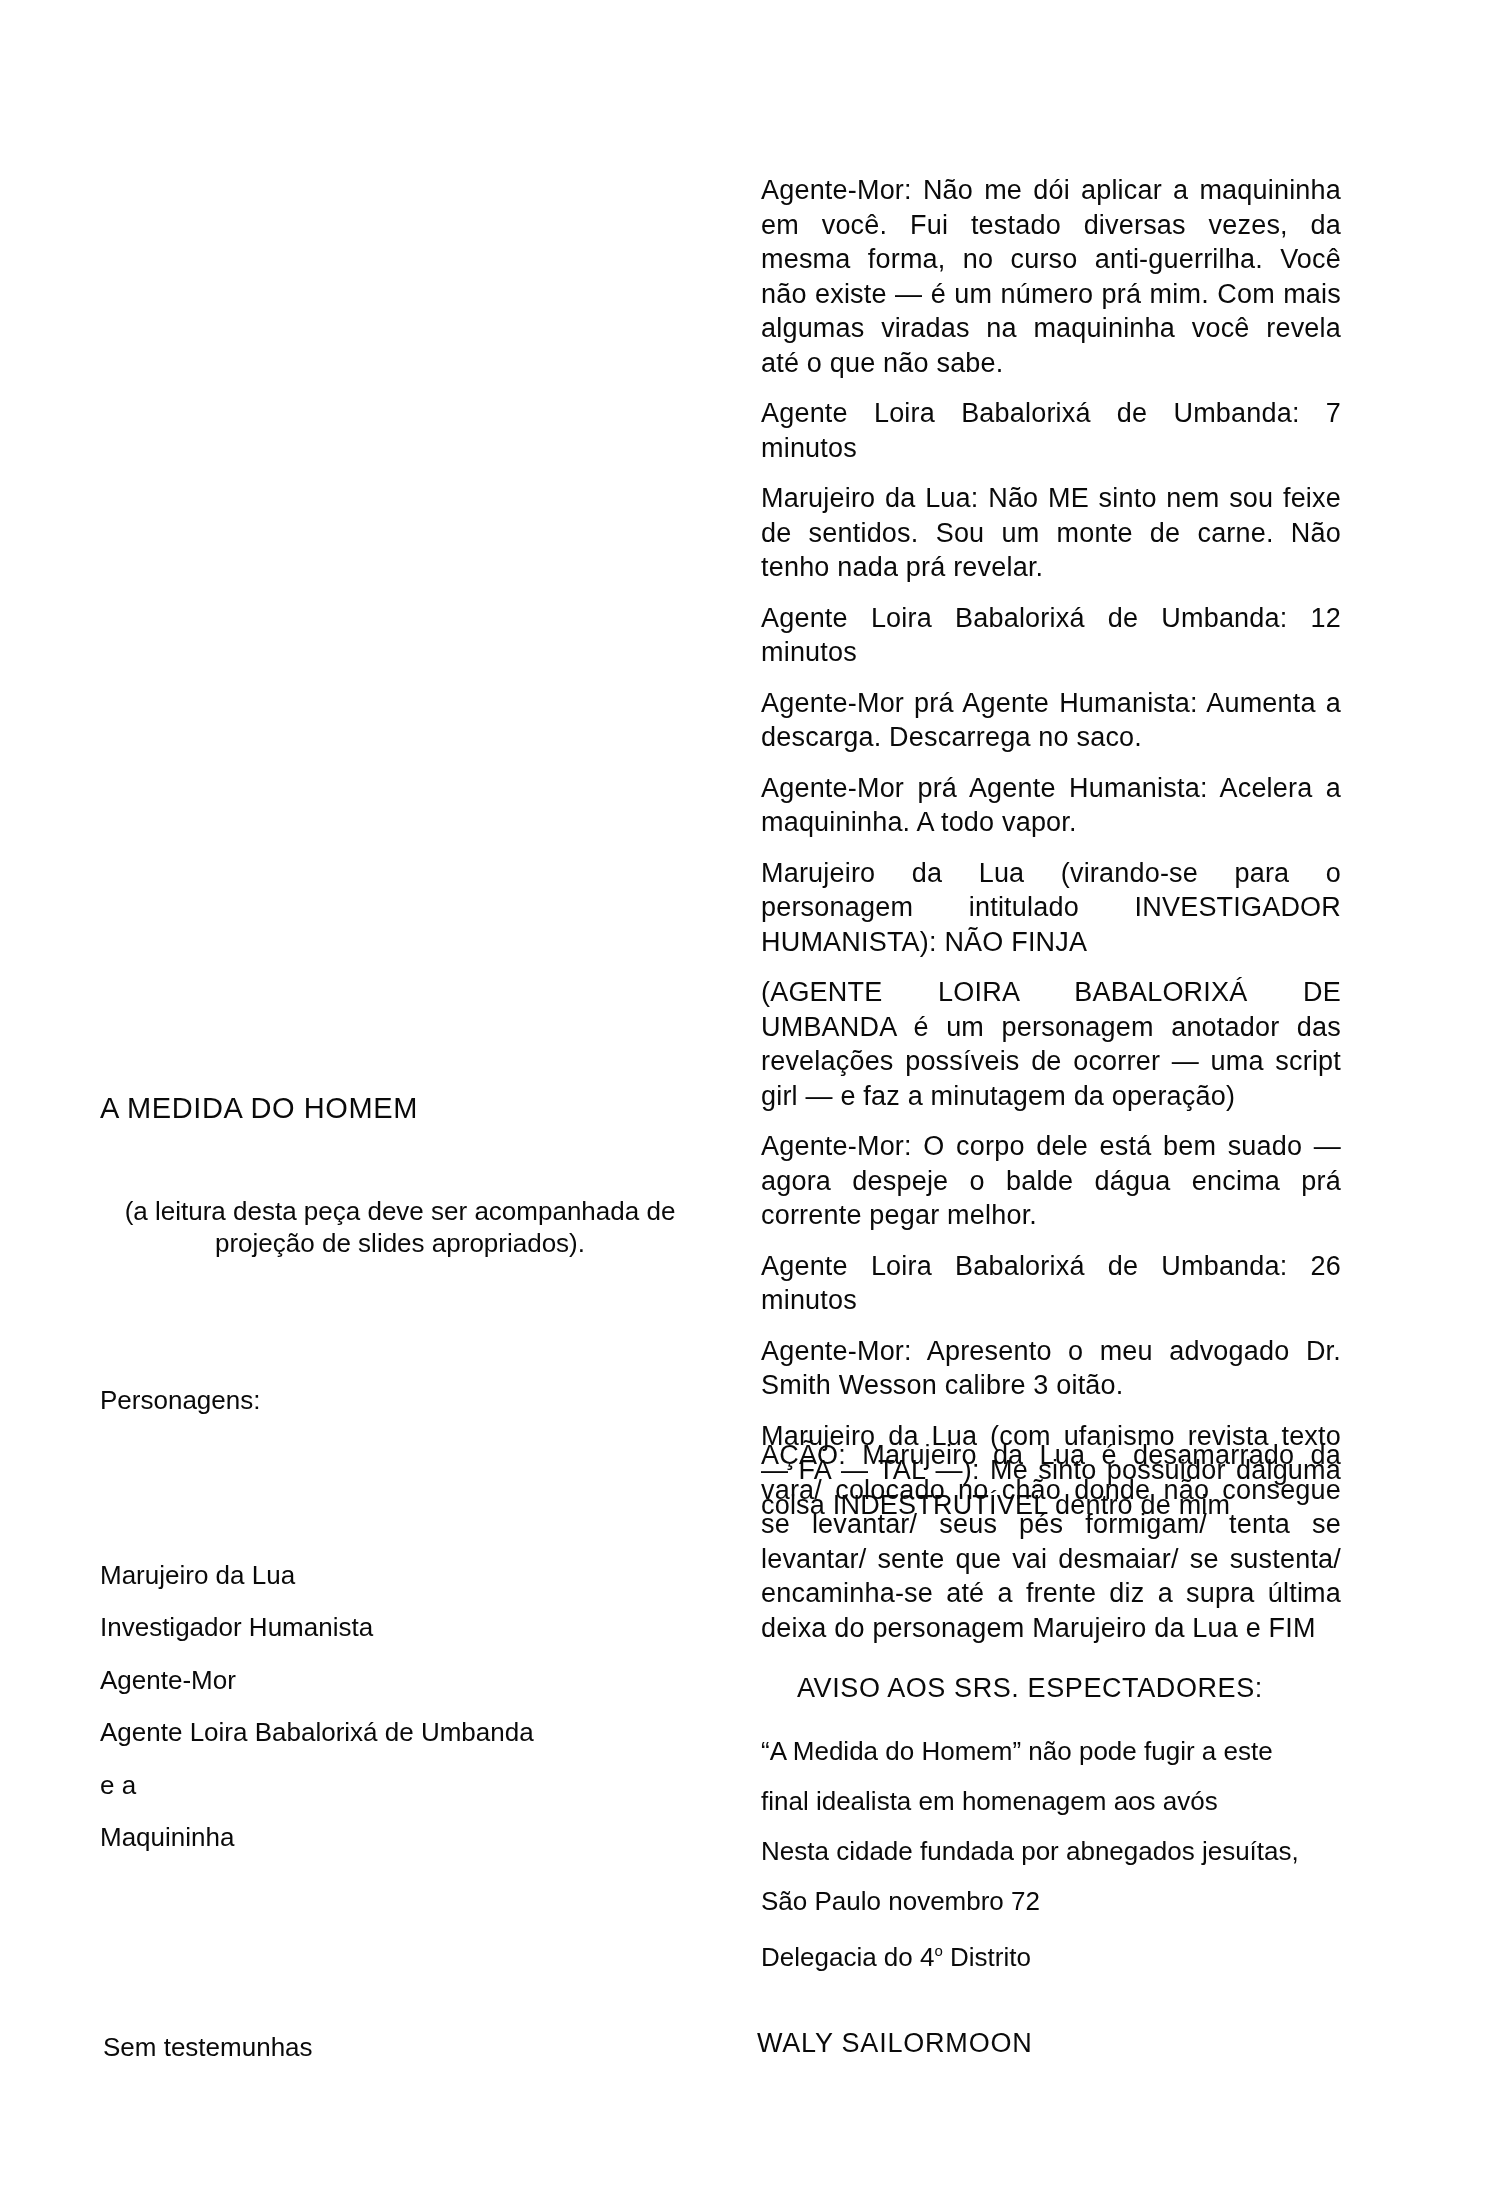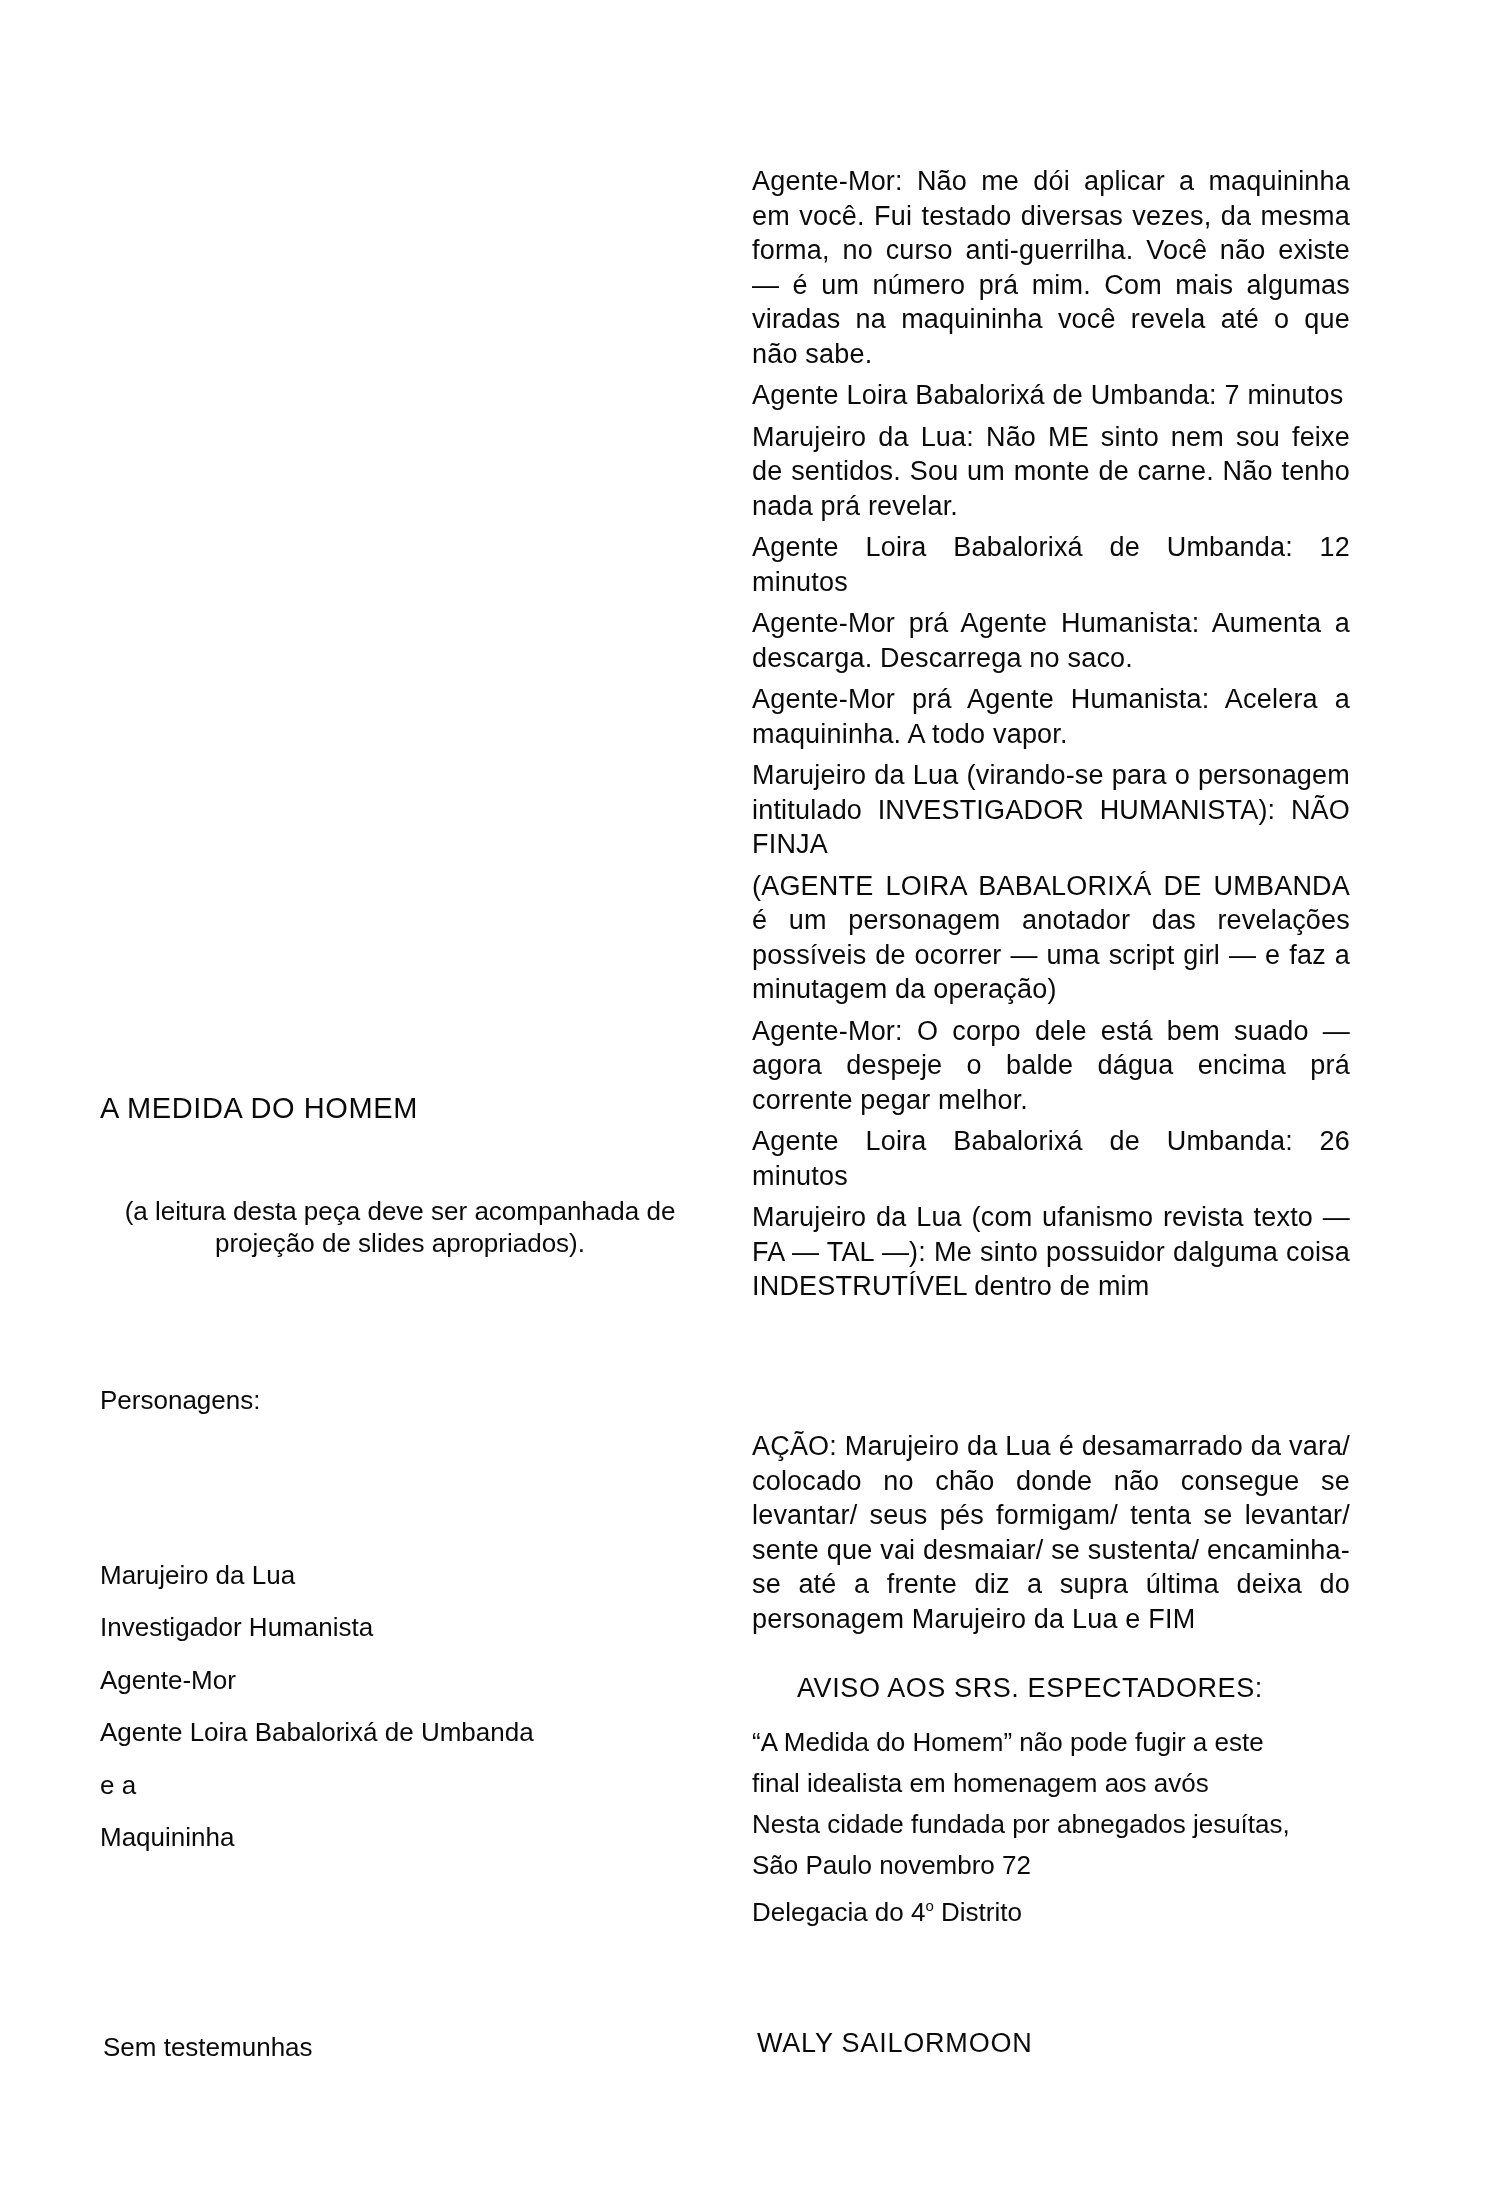--- a/index.html
+++ b/index.html
@@ -4,21 +4,21 @@
 <style>
   html, body { margin: 0; padding: 0; background: #ffffff; }
   body {
     width: 1504px; height: 2190px; position: relative; overflow: hidden;
     font-family: "Liberation Sans", sans-serif; color: #0a0a0a;
   }
   .page { position: absolute; inset: 0; }
   .block { position: absolute; font-size: 27px; line-height: 34.5px; letter-spacing: 0.2px; }
   .right { left: 745px; width: 612px; }
   .justify { text-align: justify; text-align-last: left; }
-  .para { margin: 7px; padding: 0; }
+  .para { margin: 16px; padding: 0; }
   .title { position: absolute; left: 100px; top: 1092px; font-size: 29px; letter-spacing: 0.6px; }
   .note { position: absolute; left: 100px; top: 1195px; width: 600px; font-size: 26px; line-height: 32px; text-align: center; }
   .label { position: absolute; left: 100px; font-size: 26px; }
   .char { position: absolute; left: 100px; font-size: 26px; }
   .notice-head { position: absolute; left: 797px; top: 1673px; font-size: 27px; letter-spacing: 0.6px; text-align: center; }
   .notice { position: absolute; left: 745px; top: 1718px; width: 640px; font-size: 26px; line-height: 34px; }
   .notice .para { white-space: nowrap; }
   .sig { position: absolute; left: 757px; top: 2028px; font-size: 27px; letter-spacing: 0.8px; }
   .sem { position: absolute; left: 103px; top: 2032px; font-size: 26px; }
   sup.ord { font-size: 15px; vertical-align: 10px; }
@@ -45,20 +45,21 @@
     <p class="para">Agente-Mor: Não me dói aplicar a maquininha em você. Fui testado diversas vezes, da mesma forma, no curso anti-guerrilha. Você não existe — é um número prá mim. Com mais algumas viradas na maquininha você revela até o que não sabe.</p>
     <p class="para">Agente Loira Babalorixá de Umbanda: 7 minutos</p>
     <p class="para">Marujeiro da Lua: Não ME sinto nem sou feixe de sentidos. Sou um monte de carne. Não tenho nada prá revelar.</p>
     <p class="para">Agente Loira Babalorixá de Umbanda: 12 minutos</p>
     <p class="para">Agente-Mor prá Agente Humanista: Aumenta a descarga. Descarrega no saco.</p>
     <p class="para">Agente-Mor prá Agente Humanista: Acelera a maquininha. A todo vapor.</p>
     <p class="para">Marujeiro da Lua (virando-se para o personagem intitulado INVESTIGADOR HUMANISTA): NÃO FINJA</p>
     <p class="para">(AGENTE LOIRA BABALORIXÁ DE UMBANDA é um personagem anotador das revelações possíveis de ocorrer — uma script girl — e faz a minutagem da operação)</p>
     <p class="para">Agente-Mor: O corpo dele está bem suado — agora despeje o balde dágua encima prá corrente pegar melhor.</p>
     <p class="para">Agente Loira Babalorixá de Umbanda: 26 minutos</p>
+    <p class="para">Agente-Mor: Apresento o meu advogado Dr. Smith Wesson calibre 3 oitão.</p>
     <p class="para">Marujeiro da Lua (com ufanismo revista texto — FA — TAL —): Me sinto possuidor dalguma coisa INDESTRUTÍVEL dentro de mim</p>
   </div>
 
   <div class="block right justify" style="top:1422px">
     <p class="para">AÇÃO: Marujeiro da Lua é desamarrado da vara/ colocado no chão donde não consegue se levantar/ seus pés formigam/ tenta se levantar/ sente que vai desmaiar/ se sustenta/ encaminha-se até a frente diz a supra última deixa do personagem Marujeiro da Lua e FIM</p>
   </div>
 
   <div class="notice-head">AVISO AOS SRS. ESPECTADORES:</div>
 
   <div class="notice">

